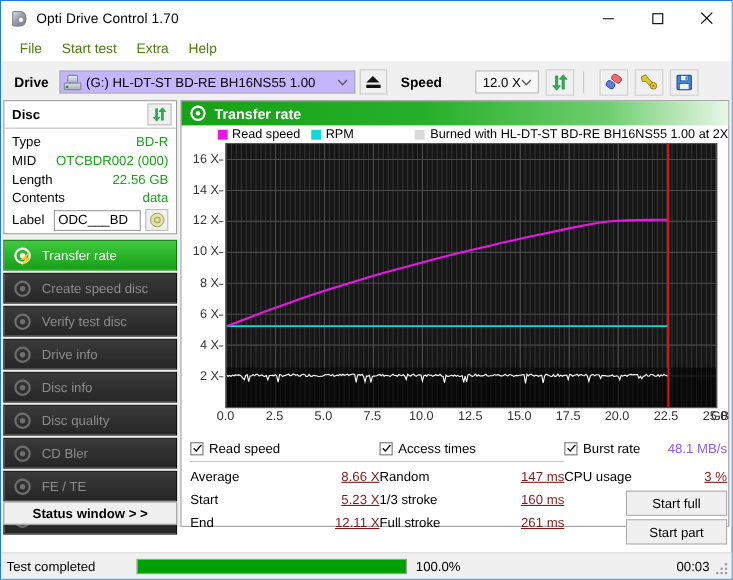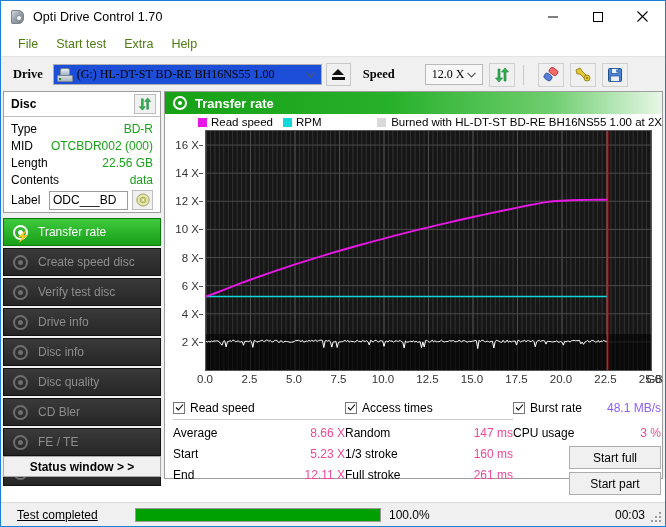--- a/index.html
+++ b/index.html
@@ -46,25 +46,24 @@
     height:24px;background:#ffffff;display:flex;align-items:center;
     padding-left:8px;gap:0px;
     border-bottom:1px solid #e3e3e3;
   }
   .menuitem{padding:3px 9px;font-size:12.5px;color:#4d7c0f;}
   
   .toolbar{
     height:35px;background:#f0f0f0;display:flex;align-items:center;
     padding:0 6px;border-bottom:1px solid #d6d6d6;
     position:relative;
-    font-family:Liberation Serif, serif;
   }
   .tb-label{font-size:12.5px;color:#000;margin:0 10px 0 6px;font-weight:600;}
   .drive-combo{
-    width:269px;height:21px;background:#1d4ed8;border:1px solid #adadad;
+    width:269px;height:21px;background:#c4b5fd;border:1px solid #adadad;
     display:flex;align-items:center;box-sizing:border-box;position:relative;
   }
   .drive-ico{
     width:16px;height:14px;margin:0 4px 0 3px;position:relative;flex:none;
   }
   .drive-ico .body{
     position:absolute;left:0;bottom:0;width:16px;height:7px;
     background:linear-gradient(#d8dde2,#aab3bc);border:1px solid #808a93;
     box-sizing:border-box;border-radius:1px;
   }
@@ -235,34 +234,34 @@
   .cb{
     width:12px;height:12px;border:1px solid #767676;background:#fff;
     display:flex;align-items:center;justify-content:center;margin-right:5px;
     box-sizing:border-box;flex:none;
   }
   .cb svg{display:block;}
   .cbl{font-size:12px;color:#000;}
   .underline{height:1px;background:#c8c8c8;margin:3px 0 2px 0;}
   .srow{display:flex;justify-content:space-between;align-items:center;height:21px;}
   .sk{font-size:12px;color:#000;}
-  .sv{font-size:12px;color:#ec4899;}
+  .sv{font-size:12px;color:#7f1d1d;text-decoration:underline;}
   .burst-val{margin-left:auto;font-size:12px;color:#8b5cf6;}
   .btn{
     width:92px;height:23px;background:#f0f0f0;border:1px solid #adadad;
     box-sizing:border-box;display:flex;align-items:center;justify-content:center;
     font-size:12px;color:#000;margin-left:auto;margin-top:3px;
   }
   
   .statusbar{
     position:absolute;left:0;right:0;bottom:0;height:23px;
     background:#f0f0f0;display:flex;align-items:center;
     border-top:1px solid #dcdcdc;
   }
-  .sb-text{width:118px;padding-left:16px;font-size:12px;color:#000;text-decoration:underline;}
+  .sb-text{width:118px;padding-left:5px;font-size:12px;color:#000;}
   .sb-prog{
     width:246px;height:14px;border:1px solid #9a9a9a;background:#fff;
     box-sizing:border-box;position:relative;
   }
   .sb-prog .fill{position:absolute;left:0;top:0;bottom:0;background:#00a000;}
   .sb-pct{width:82px;text-align:left;padding-left:8px;font-size:12px;color:#000;}
   .sb-time{flex:1;text-align:right;padding-right:20px;font-size:12px;color:#000;}
   .grip{
     position:absolute;right:3px;bottom:3px;width:12px;height:12px;
   }

